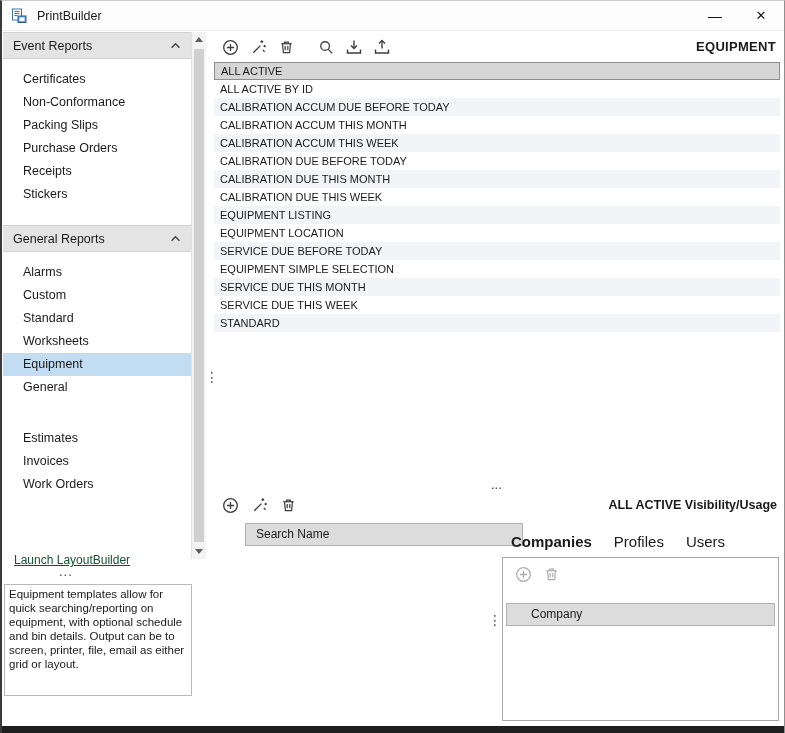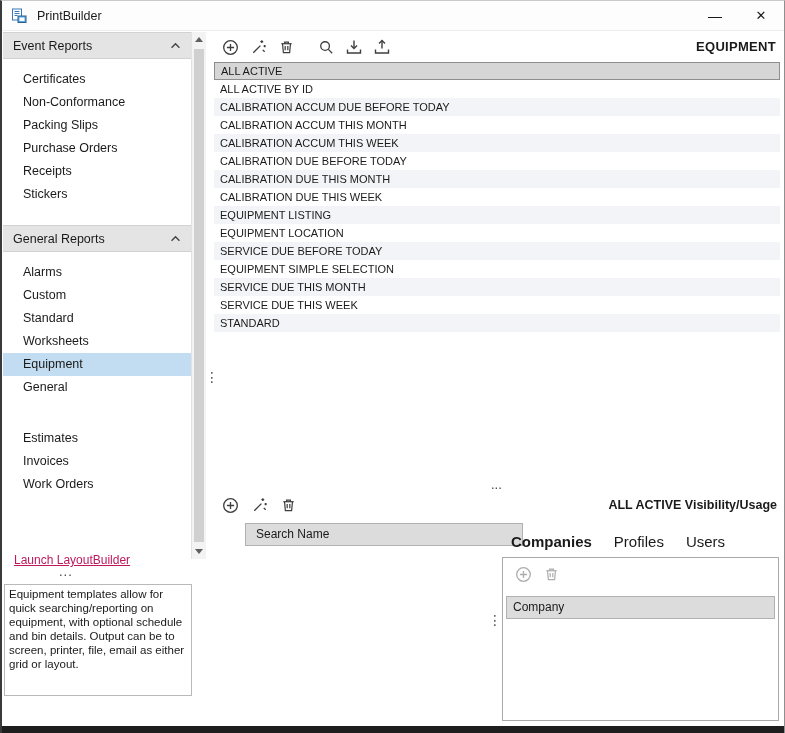--- a/index.html
+++ b/index.html
@@ -27,21 +27,21 @@
   .side-item { height:23px; line-height:23px; padding-left:20px; font-size:12.5px; white-space:nowrap; }
   .side-item.selected { background:#c2dcf1; }
 
   .scrollbar { position:absolute; left:189px; top:31px; width:15px; height:527px; background:#f3f3f3;
                border-left:1px solid #e2e2e2; }
   .scroll-arrow { position:absolute; left:0; right:0; height:15px; display:flex; align-items:center; justify-content:center; }
   .scroll-arrow.up { top:0; }
   .scroll-arrow.down { bottom:0; }
   .scroll-thumb { position:absolute; left:2px; right:2px; top:17px; bottom:17px; background:#d0d0d0; }
 
-  .launch-link { position:absolute; left:12px; top:552px; font-size:12px; text-decoration:underline; color:#be185d; }
+  .launch-link { position:absolute; left:12px; top:552px; font-size:12px; text-decoration:underline; color:#14532d; }
   .dots-h1 { position:absolute; left:57px; top:563px; font-size:13px; color:#444; letter-spacing:1px; }
   .desc-box { position:absolute; left:2px; top:583px; width:188px; height:112px; border:1px solid #b9b9b9;
               padding:2px 4px; font-size:11.5px; line-height:14px; background:#fff; }
 
   .vsplit-dots { position:absolute; left:203px; top:368px; font-size:14px; color:#555; }
 
   
   .main-toolbar { position:absolute; left:210px; top:33px; height:26px; display:flex; align-items:center;
                   gap:8px; padding-left:8px; }
   .tb-icon { width:20px; height:20px; display:flex; align-items:center; justify-content:center; }
@@ -63,22 +63,22 @@
 
   
   .vu-title { position:absolute; right:7px; top:497px; font-size:12.5px; font-weight:bold; }
   .tabs { position:absolute; left:507px; top:530px; display:flex; gap:18px; }
   .tab { font-size:15px; padding:2px 2px 20px; border-bottom:3px solid transparent; }
   .tab.active { font-weight:bold; border-bottom-color:#5b2d90; }
 
   .companies-box { position:absolute; left:500px; top:556px; width:277px; height:164px; border:1px solid #a9a9a9; background:#fff; }
   .cb-toolbar { display:flex; gap:8px; padding:6px 0 4px 10px; align-items:center; }
   .cb-toolbar .tb-icon { opacity:.42; }
-  .company-header { margin:8px 3px 0; height:23px; background:#dcdcdc; border:1px solid #b1b1b1;
-                    line-height:21px; padding-left:6px; font-size:12px; }
+  .company-header { margin:15px 3px 0; height:23px; background:#dcdcdc; border:1px solid #b1b1b1;
+                    line-height:21px; padding-left:24px; font-size:12px; }
 
   .vsplit-dots2 { position:absolute; left:486px; top:611px; font-size:14px; color:#555; }
 
   .bottom-edge { position:absolute; left:0; right:0; bottom:0; height:7px; background:#1e1e1e; }
 
   svg { display:block; }
 </style>
 </head>
 <body>
 

